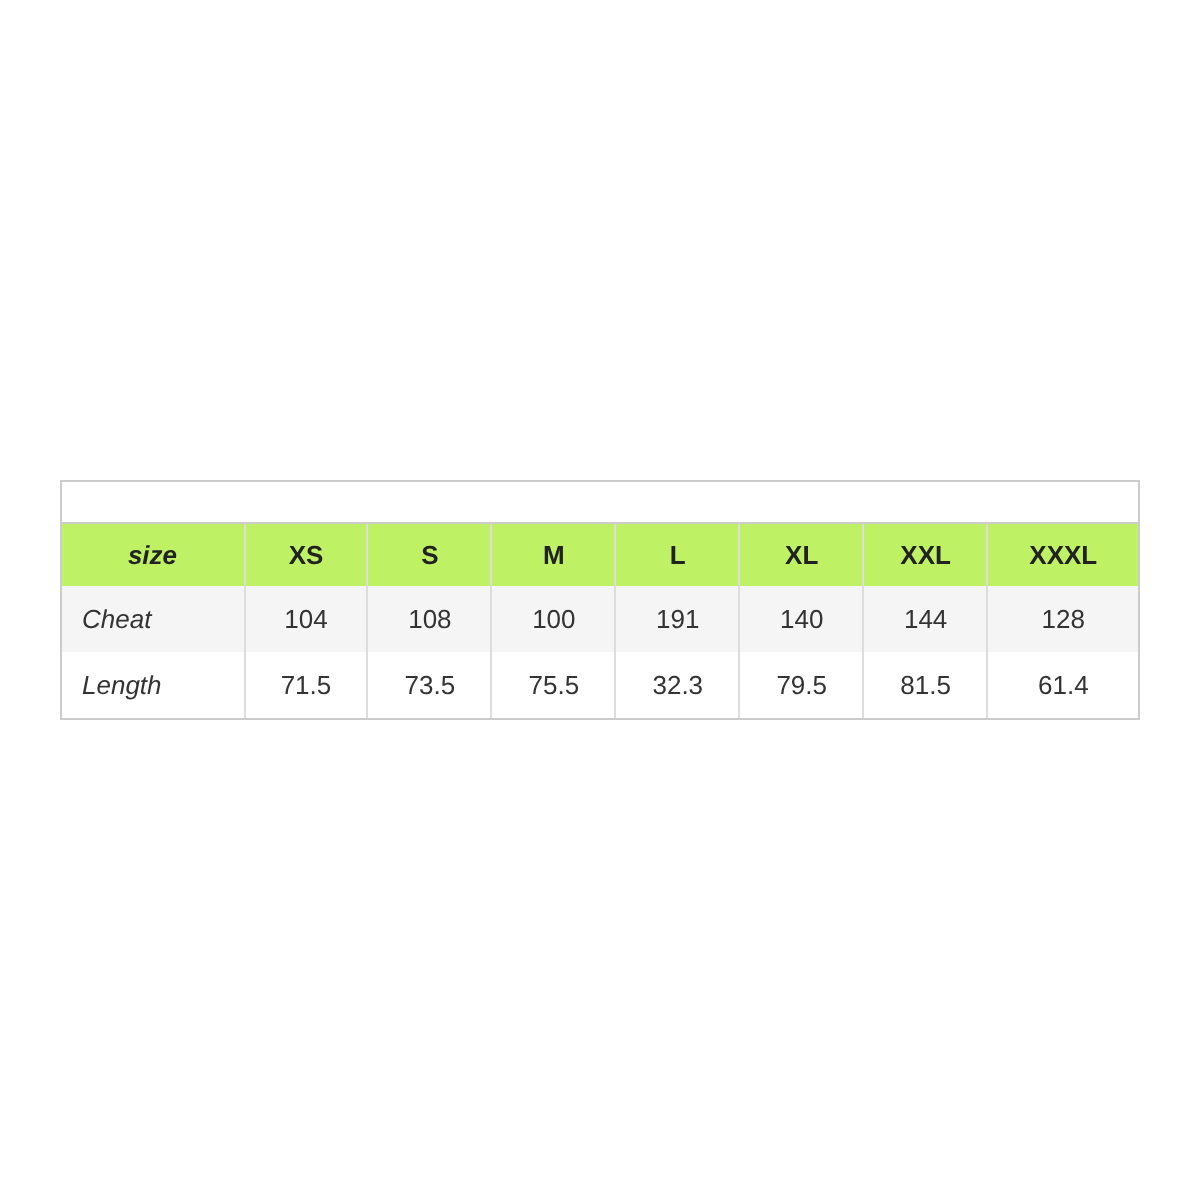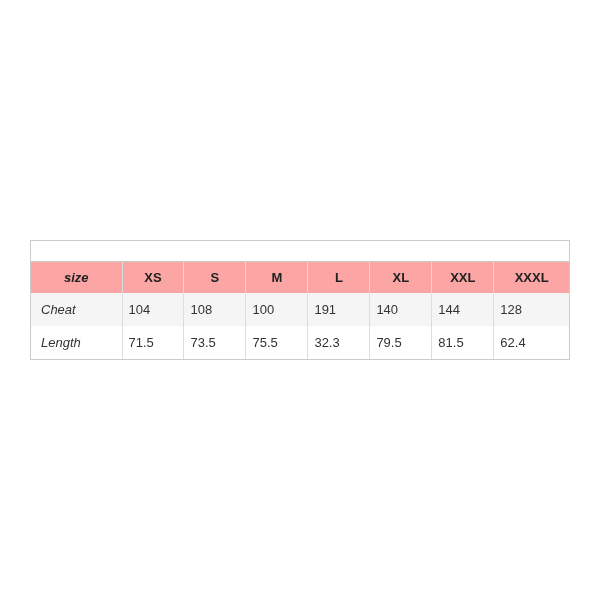--- a/index.html
+++ b/index.html
@@ -31,21 +31,21 @@
       background-color: #ffffff;
       border-bottom: 1px solid #cccccc;
     }
 
     table {
       width: 100%;
       border-collapse: collapse;
     }
 
     thead tr {
-      background-color: #fca5a5;
+      background-color: #bef264;
     }
 
     thead th {
       padding: 8px 6px;
       text-align: center;
       font-size: 13px;
       font-weight: bold;
       border-right: 1px solid #dddddd;
       color: #222;
     }
@@ -61,21 +61,21 @@
     tbody tr:nth-child(odd) {
       background-color: #f5f5f5;
     }
 
     tbody tr:nth-child(even) {
       background-color: #ffffff;
     }
 
     tbody td {
       padding: 9px 6px;
-      text-align: left;
+      text-align: center;
       font-size: 13px;
       color: #333;
       border-right: 1px solid #dddddd;
     }
 
     tbody td:last-child {
       border-right: none;
     }
 
     tbody td:first-child {
@@ -115,17 +115,17 @@
           <td>128</td>
         </tr>
         <tr>
           <td>Length</td>
           <td>71.5</td>
           <td>73.5</td>
           <td>75.5</td>
           <td>32.3</td>
           <td>79.5</td>
           <td>81.5</td>
-          <td>62.4</td>
+          <td>61.4</td>
         </tr>
       </tbody>
   </table>
 </div>
 
 </body></html>

